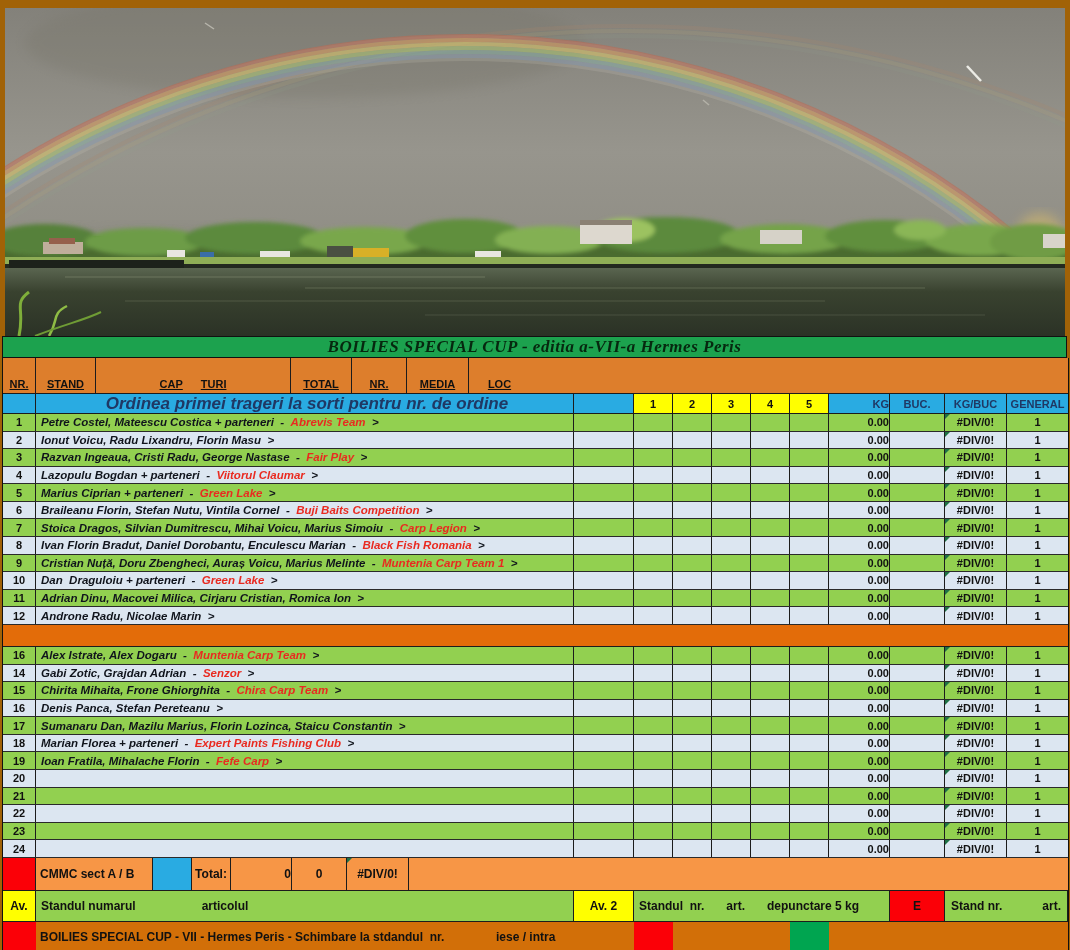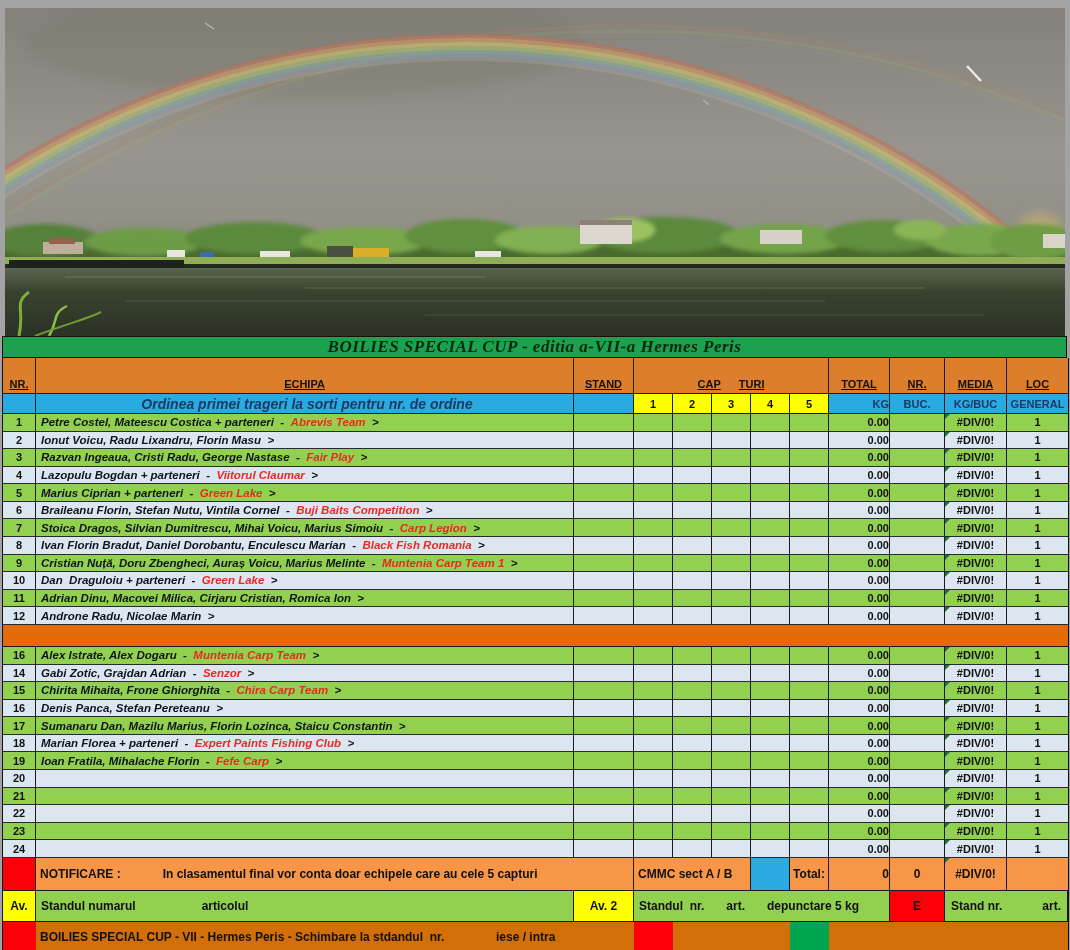--- a/index.html
+++ b/index.html
@@ -1,16 +1,16 @@
 <!DOCTYPE html>
 <html><head>
 <meta charset="utf-8">
 <style>
   html,body{margin:0;padding:0;background:#fff;}
-  #screen{position:relative;width:1070px;height:950px;background:#a3a3a3;overflow:hidden;
+  #screen{position:relative;width:1070px;height:950px;background:#a16207;overflow:hidden;
           font-family:"Liberation Sans",sans-serif;}
   
   #photo{position:absolute;left:5px;top:8px;width:1060px;height:328px;background:#8f8d85;}
   #photo svg{display:block;width:100%;height:100%;}
   
   #titlebar{position:absolute;left:2px;top:336px;width:1065px;height:22px;background:#1ca24e;
             border:1px solid #111;box-sizing:border-box;display:flex;align-items:center;justify-content:center;}
   #titlebar span{font-family:"Liberation Serif",serif;font-style:italic;font-weight:bold;
                  font-size:17px;color:#06280f;letter-spacing:.5px;}
   
@@ -26,21 +26,21 @@
   .c-loc{width:61px;justify-content:center;border-right:none;}
   #sheet{position:absolute;left:2px;top:358px;width:1065px;border:1px solid #111;border-top:none;box-sizing:content-box;}
   
   #hdr{height:36px;background:#dd7e2c;border-bottom:1px solid #1c1c1c;}
   #hdr .cell{align-items:flex-end;padding-bottom:3px;}
   #hdr .lbl{font-size:11px;font-weight:bold;color:#111;text-decoration:underline;width:100%;text-align:center;}
   #hdr .c-echipa{padding-left:0;}
   .capturi{width:195px;justify-content:center;gap:18px;}
   
   #orderrow{height:20px;background:#29abe2;border-bottom:1px solid #1c1c1c;}
-  #orderrow .note{width:100%;text-align:center;font-size:14px;font-weight:bold;font-style:italic;color:#1f3864;}
+  #orderrow .note{width:100%;text-align:center;font-size:17px;font-weight:bold;font-style:italic;color:#1f3864;}
   #orderrow .ylw{background:#ffff00;font-size:11px;font-weight:bold;color:#111;}
   #orderrow .chead{font-size:11px;font-weight:bold;color:#1f3864;}
   
   .datarows{display:flex;flex-direction:column;}
   .drow{flex:1;border-bottom:1px solid #2a2a2a;}
   .drow.g{background:#92d050;}
   .drow.w{background:#dce6f1;}
   .drow .num{font-size:11px;font-weight:bold;color:#111;}
   .drow .nm{font-size:11.5px;font-weight:bold;font-style:italic;color:#10141c;white-space:pre;}
   .drow .team{color:#e92a20;}
@@ -166,23 +166,20 @@
   <div id="titlebar">
     <span>BOILIES SPECIAL CUP - editia a-VII-a Hermes Peris</span>
   </div>
 
   <div id="sheet">
 
     <div id="hdr" class="trow">
       <div class="cell c-nr">
           <span class="lbl">NR.</span>
         </div>
-      <div class="cell c-echipa">
-          <span class="lbl">ECHIPA</span>
-        </div>
       <div class="cell c-stand">
           <span class="lbl">STAND</span>
         </div>
       <div class="cell capturi">
         <span class="lbl" style="width:auto">CAP</span>
         <span class="lbl" style="width:auto">TURI</span>
       </div>
       <div class="cell c-total">
           <span class="lbl">TOTAL</span>
         </div>
@@ -826,24 +823,20 @@
             <span class="val">#DIV/0!</span>
           </div>
           <div class="cell c-loc">
             <span class="val">1</span>
           </div>
         </div>
       </div>
 
     <div id="notifrow" class="trow">
       <div class="cell c-nr red"></div>
-      <div class="cell wide">
-        <span class="b">NOTIFICARE :</span>
-        <span class="b">In clasamentul final vor conta doar echipele care au cele 5 capturi</span>
-      </div>
       <div class="cell cmmc">
           <span class="b">CMMC sect  A / B</span>
         </div>
       <div class="cell c-t blue"></div>
       <div class="cell c-t" style="width:39px;justify-content:center">
           <span class="b">Total:</span>
         </div>
       <div class="cell c-total">
           <span class="b">0</span>
         </div>

